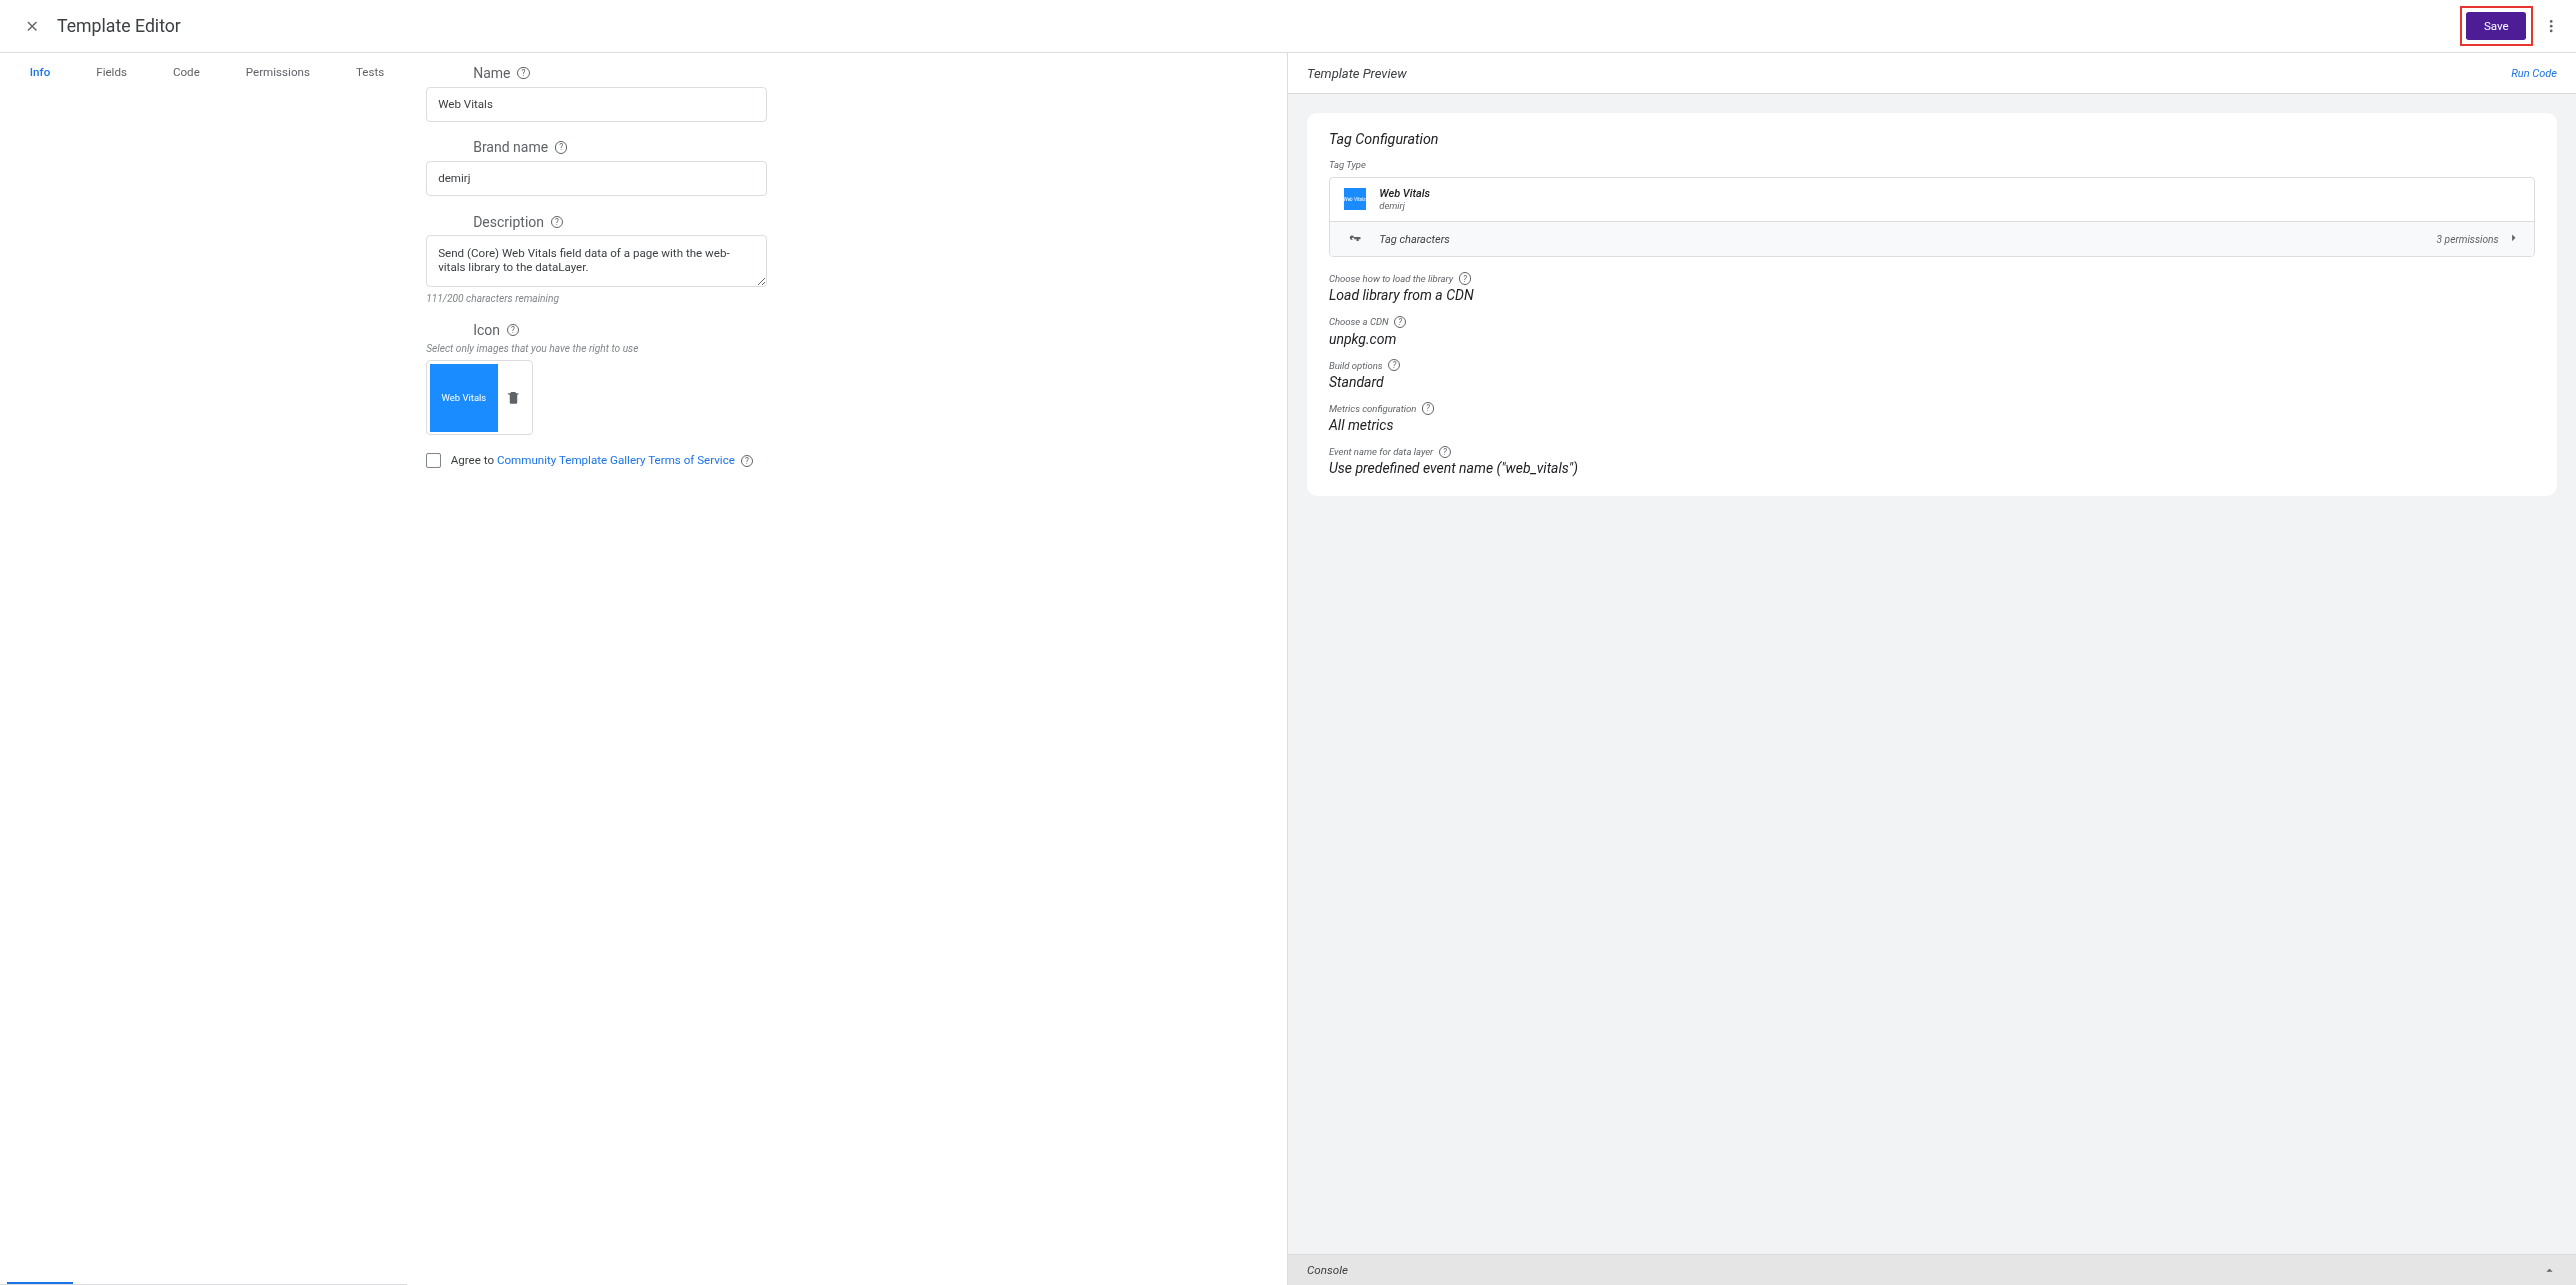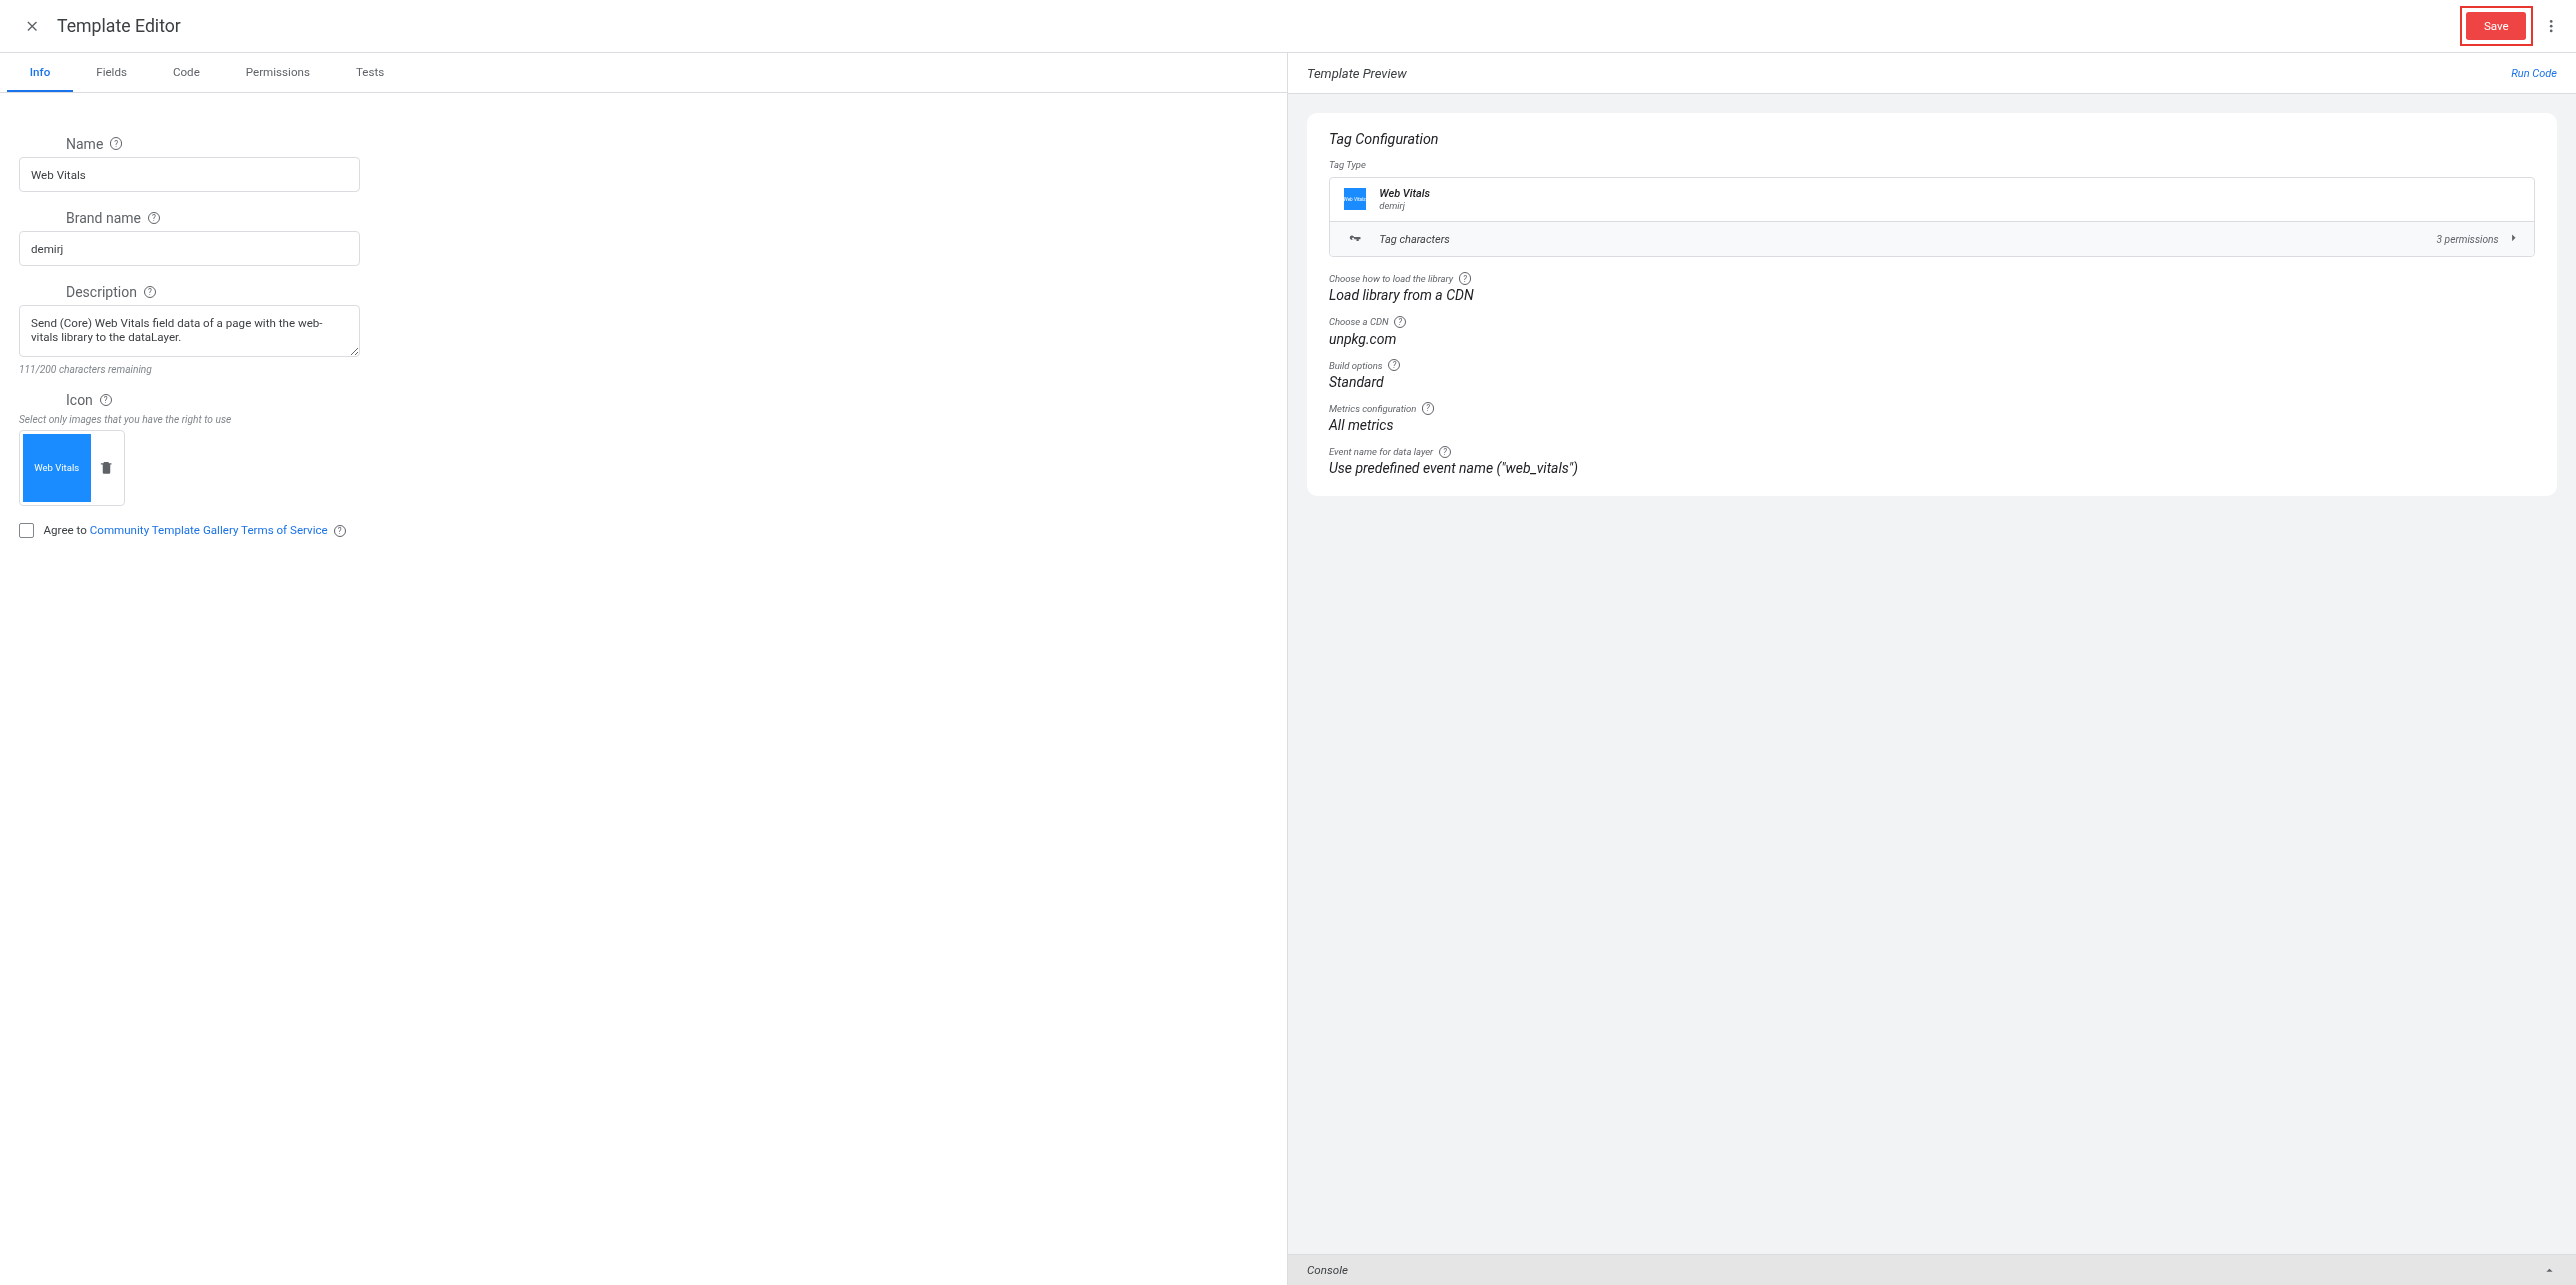--- a/index.html
+++ b/index.html
@@ -14,26 +14,26 @@
     align-items: center;
     height: 53px;
     padding: 0 11px 0 19px;
     border-bottom: 0.7px solid #dadce0;
   }
   .close-btn { width:27px; height:27px; display:flex; align-items:center; justify-content:center; cursor:pointer; border-radius:50%; }
   .close-btn svg { width:16.4px; height:16.4px; fill:#5f6368; }
   .title { font-size: 17.7px; color:#3c4043; font-weight:400; margin-left:11px; flex:1; }
   .save-wrap { display:flex; align-items:center; gap:5.5px; }
   .save-highlight { border:2.7px solid #e8352e; padding:4.1px; }
-  .save-btn { background:#ef4444; color:#fff; border:none; border-radius:2.7px; font-size:11.6px; padding:6.8px 17.7px; cursor:pointer; font-family:inherit; }
+  .save-btn { background:#4c1d95; color:#fff; border:none; border-radius:2.7px; font-size:11.6px; padding:6.8px 17.7px; cursor:pointer; font-family:inherit; }
   .more-btn { width:27px; height:27px; display:flex; align-items:center; justify-content:center; cursor:pointer; }
   .more-btn svg { width:16.4px; height:16.4px; fill:#5f6368; }
 
   .main { display:flex; height: calc(100vh - 53px); }
-  .left { width:50%; border-right:0.7px solid #dadce0; display:flex; flex-direction:column; position:relative;gap:30px; }
+  .left { width:50%; border-right:0.7px solid #dadce0; display:flex; flex-direction:row; position:relative; }
   .right { width:50%; display:flex; flex-direction:column;font-style:italic; }
 
   .tabs { display:flex; border-bottom:0.7px solid #dadce0; padding-left:6.8px; }
   .tab { padding:12.3px 23px 11px; font-size:11.6px; color:#5f6368; cursor:pointer; border-bottom:2px solid transparent; }
   .tab.active { color:#1a73e8; border-bottom-color:#1a73e8; font-weight:500; }
 
   .form-scroll { overflow-y:scroll; flex:1; padding:12.3px 19px 19px; position:relative; }
   .form-scroll::-webkit-scrollbar { width:9.5px; }
   .form-scroll::-webkit-scrollbar-track { background:#fff; }
   .form-scroll::-webkit-scrollbar-thumb { background:#dadce0; }

